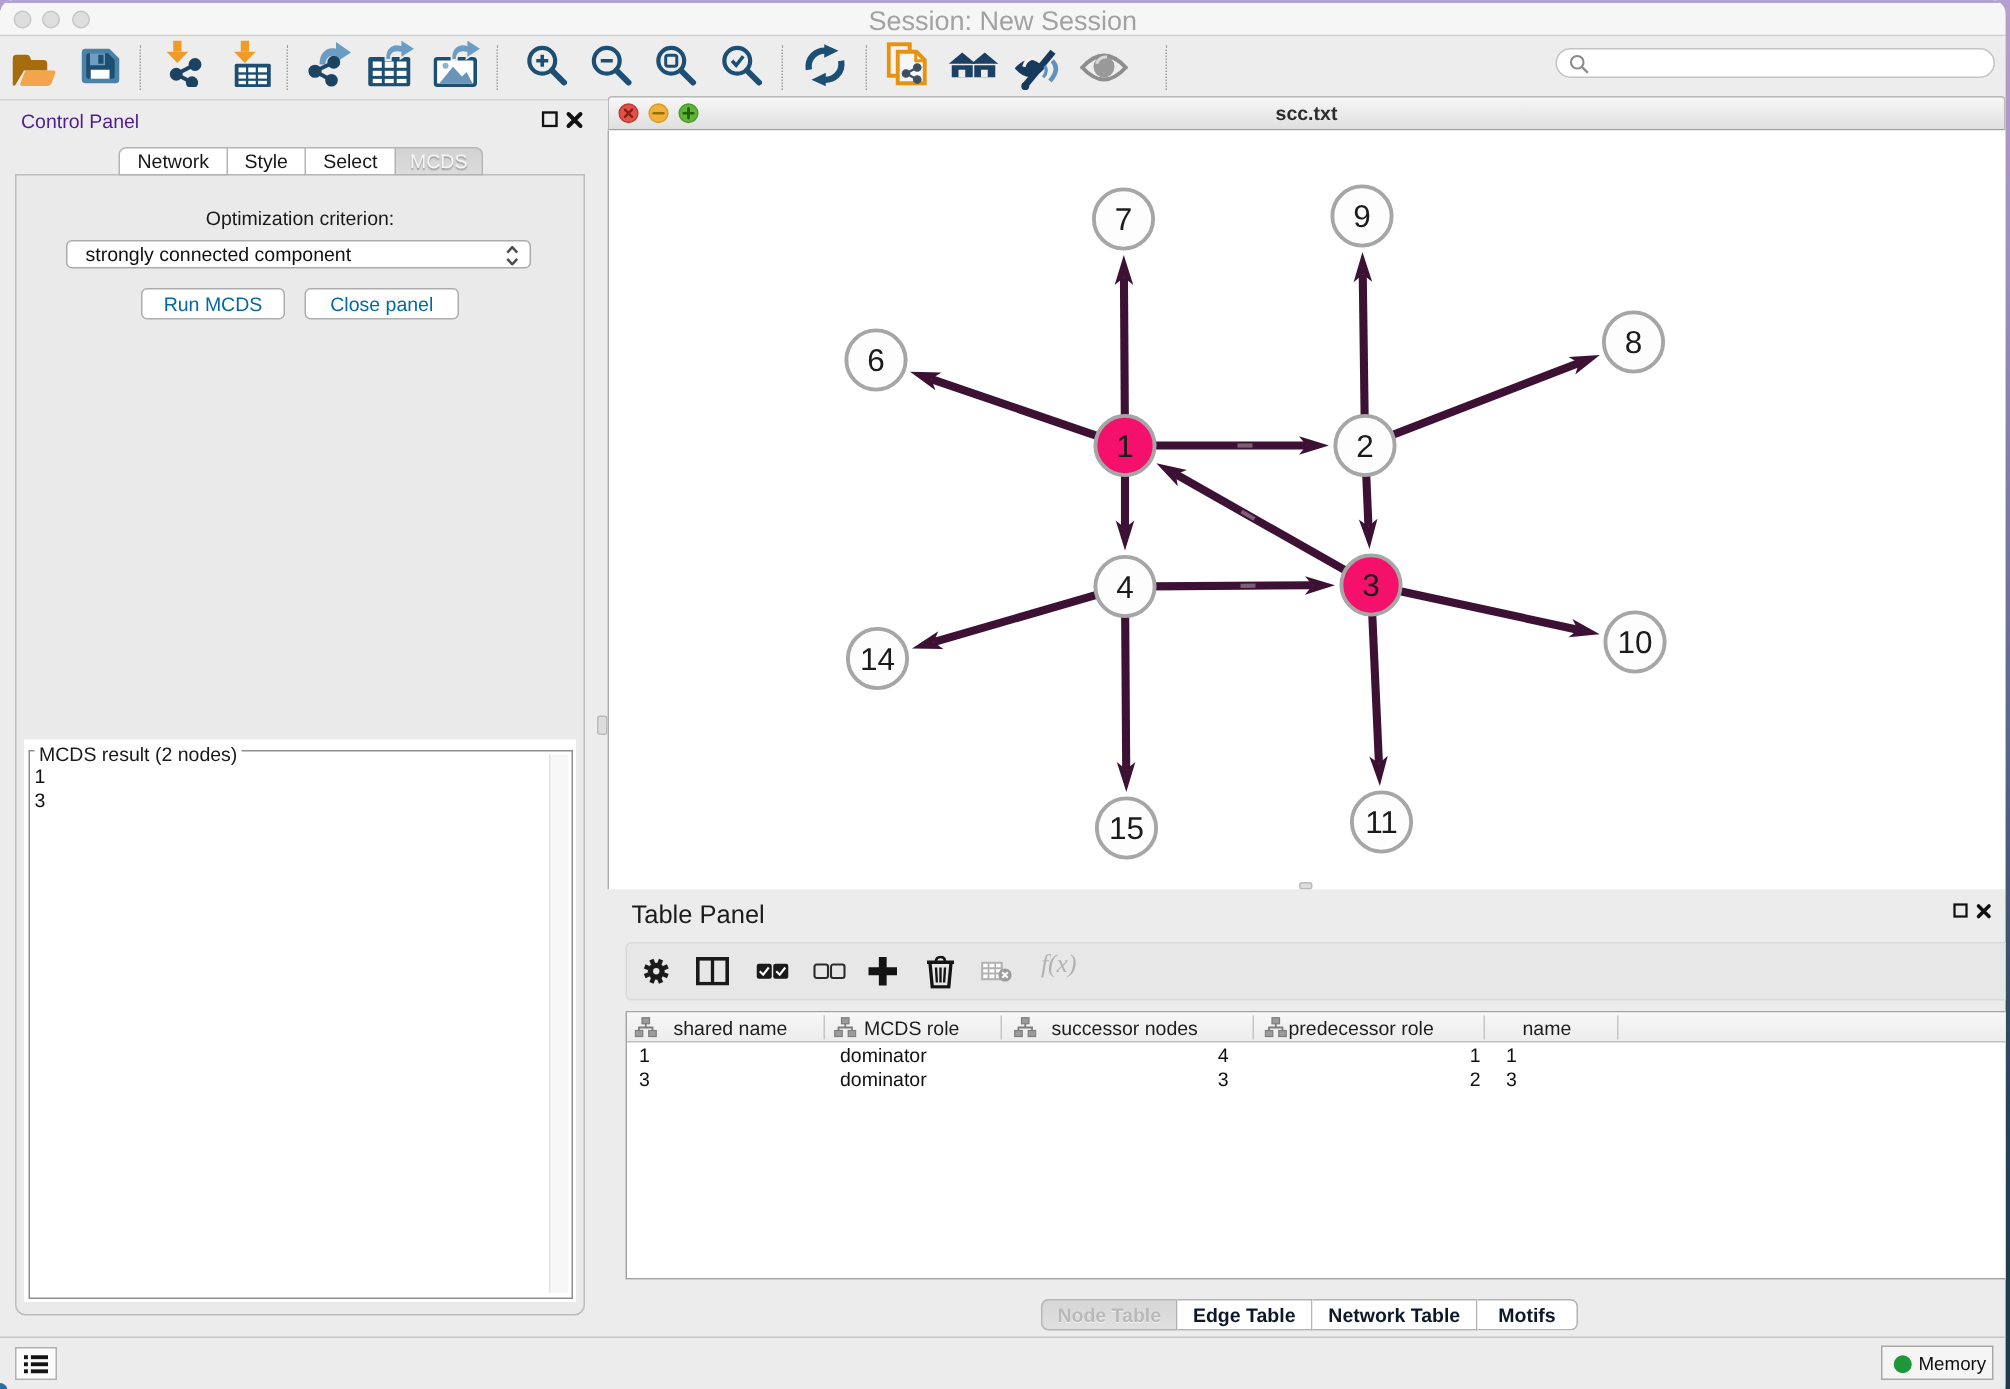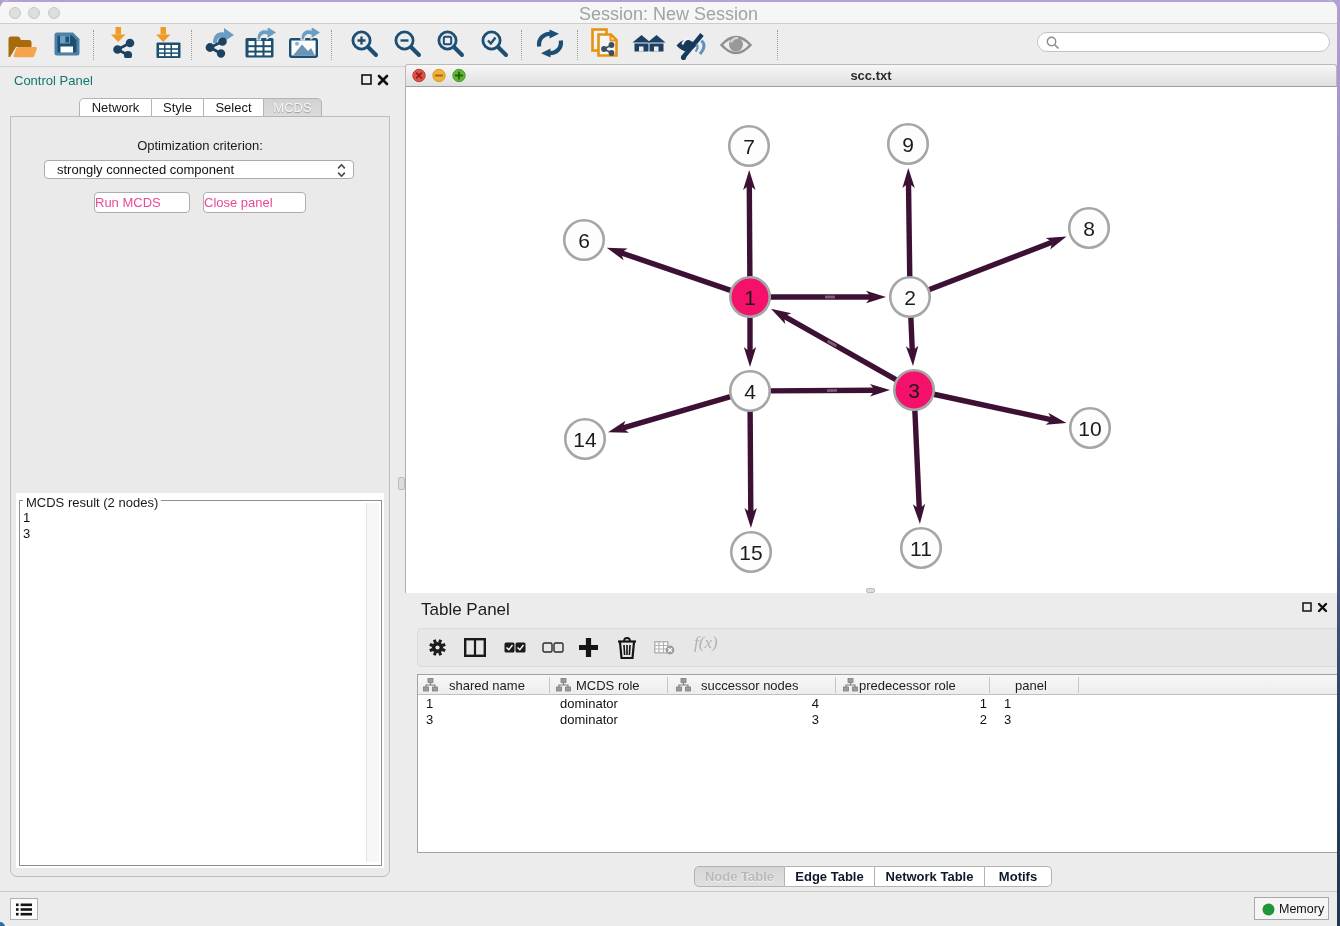--- a/index.html
+++ b/index.html
@@ -5,26 +5,26 @@
 body{font-family:"Liberation Sans",sans-serif;background:linear-gradient(180deg,#b4a0cf 0%,#9d8fc0 20%,#55648b 55%,#23425c 80%,#1d3850 100%)}
 .abs{position:absolute}
 #win{position:absolute;left:0;top:0;width:1337px;height:926px;background:#ececec;border-radius:9px 9px 0 0;overflow:hidden}
 #titlebar{position:absolute;left:0;top:0;width:1337px;height:24px;background:#f6f6f6;border-bottom:1px solid #cdcdcd;border-radius:9px 9px 0 0}
 .tl{position:absolute;top:7px;width:12px;height:12px;border-radius:50%;background:#dedede;border:1px solid #c6c6c6}
 #wtitle{position:absolute;top:4px;left:0;width:1337px;text-align:center;font-size:18px;color:#a2a2a2}
 #toolbar{position:absolute;left:0;top:24px;width:1337px;height:43px;background:#ededed;border-bottom:1px solid #d2d2d2}
 .tsep{position:absolute;top:6px;height:30px;width:0;border-left:1px dotted #9d9d9d}
 #search{position:absolute;left:1037px;top:8px;width:293px;height:20px;background:#fff;border:1px solid #c3c3c3;border-radius:10px}
 
-#cp-title{position:absolute;left:14px;top:73px;font-size:13px;color:#0f766e}
+#cp-title{position:absolute;left:14px;top:73px;font-size:13px;color:#4c1d95}
 .ptab{position:absolute;top:98px;height:19px;background:#fff;border:1px solid #b4b4b4;font-size:13px;color:#161616;text-align:center;line-height:18px;font-weight:400}
 #pane{position:absolute;left:10px;top:116px;width:380px;height:761px;background:#eaeaea;border:1px solid #bcbcbc;border-radius:0 0 7px 7px}
 #optlab{position:absolute;left:10px;top:138px;width:380px;text-align:center;font-size:13px;color:#1a1a1a}
 #ddl{position:absolute;left:44px;top:160px;width:310px;height:19px;background:#fff;border:1px solid #ababab;border-radius:4px;font-size:13px;color:#111;line-height:17px;padding-left:12px}
-.btn{position:absolute;top:192px;height:21px;background:#fff;border:1px solid #adadad;border-radius:4px;font-size:13px;color:#ec4899;text-align:left;line-height:19px}
+.btn{position:absolute;top:192px;height:21px;background:#fff;border:1px solid #adadad;border-radius:4px;font-size:13px;color:#0369a1;text-align:center;line-height:19px}
 
 #mbox{position:absolute;left:16px;top:493px;width:368px;height:375px;background:#fff}
 #mfs{position:absolute;left:19px;top:500px;width:363px;height:366px;border:1px solid #8f8f8f}
 #mleg{position:absolute;left:23px;top:495px;font-size:13px;color:#1a1a1a;background:#fff;padding:0 3px}
 
 #mtext{position:absolute;left:21px;top:502px;width:358px;height:361px;background:#fff;font-size:13px;color:#111;line-height:16px;padding:8px 0 0 2px}
 #mscroll{position:absolute;left:366px;top:503px;width:13px;height:359px;background:#f7f7f7;border-left:1px solid #e4e4e4}
 
 #vsplit{position:absolute;left:398px;top:477px;width:7px;height:13px;background:#ddd;border:1px solid #bbb;border-radius:2px}
 #hsplit{position:absolute;left:866px;top:588px;width:9px;height:5px;background:#ddd;border:1px solid #bbb;border-radius:2px}
@@ -422,21 +422,21 @@
               <rect x="0.5" y="9" width="5" height="4"></rect>
               <rect x="9.5" y="9" width="5" height="4"></rect>
             </g>
    <path d="M7.5 4.5 V7 M3 9 V7 H12 V9" fill="none" stroke="#7d7d7d" stroke-width="1.2"></path>
   </svg>
   </div>
   <div class="hlab" style="left:31px">shared name</div>
   <div class="hlab" style="left:158px">MCDS role</div>
   <div class="hlab" style="left:283px">successor nodes</div>
   <div class="hlab" style="left:441px">predecessor role</div>
-  <div class="hlab" style="left:597px">panel</div>
+  <div class="hlab" style="left:597px">name</div>
   <div class="cell" style="left:8px;top:21px">1</div>
   <div class="cell" style="left:142px;top:21px">dominator</div>
   <div class="cell" style="left:251px;top:21px;width:150px;text-align:right">4</div>
   <div class="cell" style="left:419px;top:21px;width:150px;text-align:right">1</div>
   <div class="cell" style="left:586px;top:21px">1</div>
   <div class="cell" style="left:8px;top:37px">3</div>
   <div class="cell" style="left:142px;top:37px">dominator</div>
   <div class="cell" style="left:251px;top:37px;width:150px;text-align:right">3</div>
   <div class="cell" style="left:419px;top:37px;width:150px;text-align:right">2</div>
   <div class="cell" style="left:586px;top:37px">3</div>

